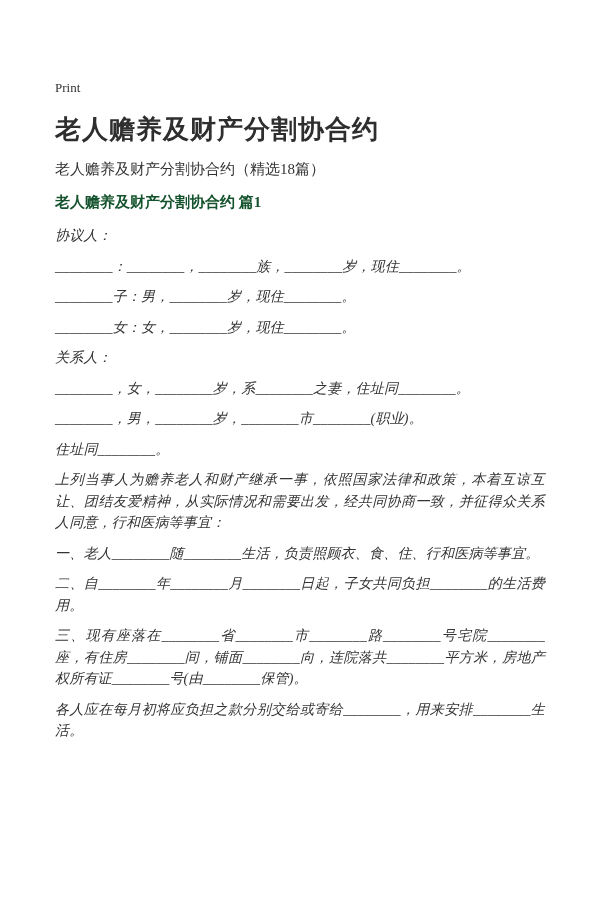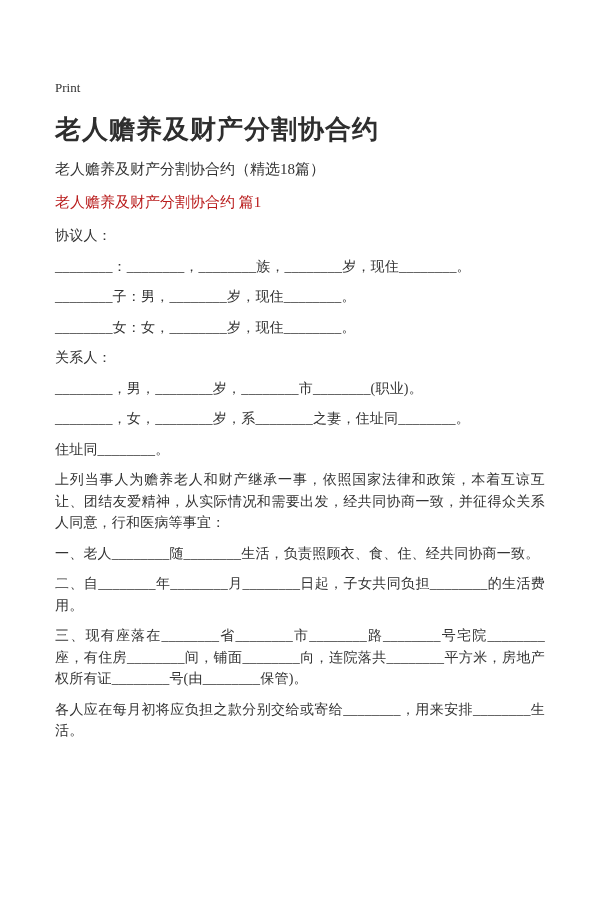--- a/index.html
+++ b/index.html
@@ -36,35 +36,36 @@
     letter-spacing: 1px;
   }
   .subtitle {
     font-size: 15px;
     line-height: 18px;
     margin: 17px 0 0 0;
     font-weight: normal;
   }
   .section-heading {
     font-size: 15px;
-    font-weight: normal;
-    color: #b91c1c;
+    font-weight: bold;
+    color: #14532d;
     line-height: 19px;
     margin: 15px 0 0 0;
   }
   .body-text {
     margin-top: 13px;
   }
   .body-text p {
     font-size: 14px;
     line-height: 21.5px;
     margin: 9px 0;
     text-align: justify;
     letter-spacing: 0.2px;
     word-break: break-all;
+    font-style: italic;
   }
 </style>
 </head>
 <body>
 
 <div class="doc">
 
   <span class="print-label">Print</span>
 
   <h1 class="title">老人赡养及财产分割协合约</h1>
@@ -72,23 +73,23 @@
   <p class="subtitle">老人赡养及财产分割协合约（精选18篇）</p>
 
   <h2 class="section-heading">老人赡养及财产分割协合约 篇1</h2>
 
   <div class="body-text">
     <p>协议人：</p>
     <p>________：________，________族，________岁，现住________。</p>
     <p>________子：男，________岁，现住________。</p>
     <p>________女：女，________岁，现住________。</p>
     <p>关系人：</p>
+    <p>________，女，________岁，系________之妻，住址同________。</p>
     <p>________，男，________岁，________市________(职业)。</p>
-    <p>________，女，________岁，系________之妻，住址同________。</p>
     <p>住址同________。</p>
     <p>上列当事人为赡养老人和财产继承一事，依照国家法律和政策，本着互谅互让、团结友爱精神，从实际情况和需要出发，经共同协商一致，并征得众关系人同意，行和医病等事宜：</p>
-    <p>一、老人________随________生活，负责照顾衣、食、住、经共同协商一致。</p>
+    <p>一、老人________随________生活，负责照顾衣、食、住、行和医病等事宜。</p>
     <p>二、自________年________月________日起，子女共同负担________的生活费用。</p>
     <p>三、现有座落在________省________市________路________号宅院________座，有住房________间，铺面________向，连院落共________平方米，房地产权所有证________号(由________保管)。</p>
     <p>各人应在每月初将应负担之款分别交给或寄给________，用来安排________生活。</p>
   </div>
 
 </div>
 
 </body></html>

